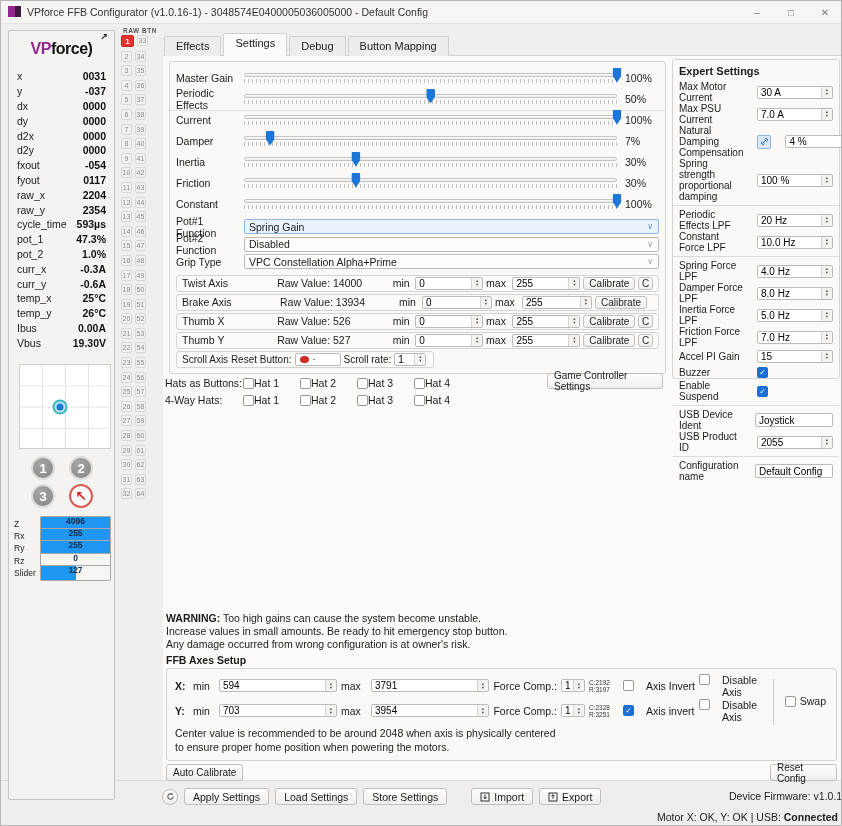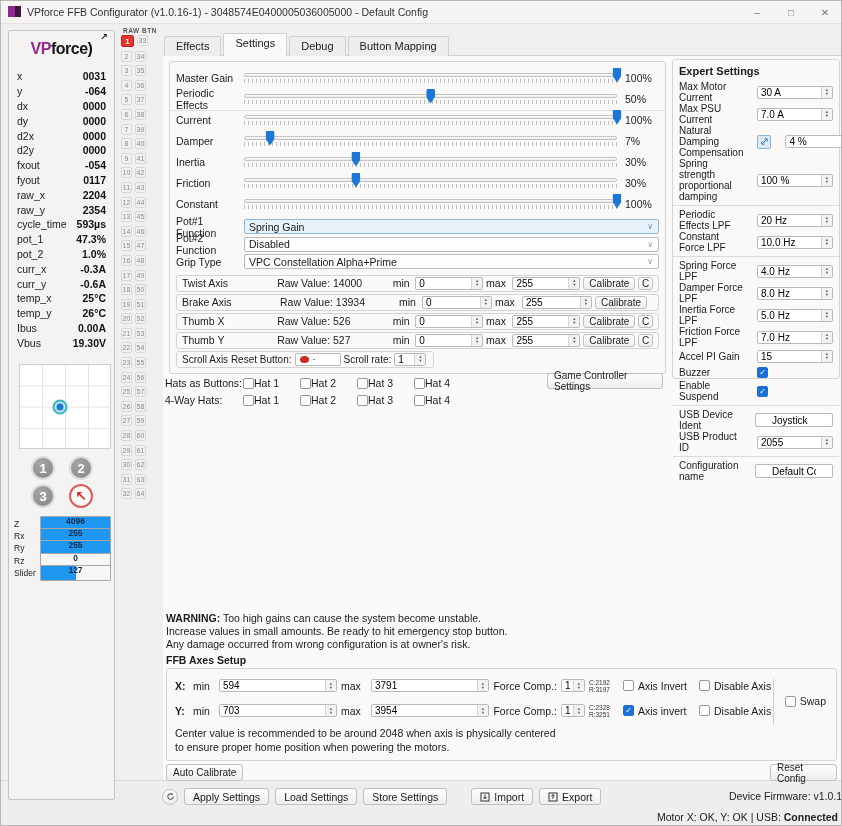--- a/index.html
+++ b/index.html
@@ -128,39 +128,39 @@
   .expert{position:absolute;left:509px;top:3px;width:168px;height:320px;border:1px solid #d6d4d2;
           border-radius:3px;background:#faf9f8;padding:5px 6px}
   .x-title{font-weight:bold;font-size:11px;margin-bottom:4px}
   .x-row{display:flex;align-items:center;min-height:16px;gap:14px}
   .x-row.two{min-height:24px}
   .x-label{flex:1;font-size:10px;line-height:11px}
   .x-link{width:14px;height:14px;border:1px solid #8ab4dc;background:#dcEAf8;border-radius:2px;
           display:flex;align-items:center;justify-content:center;flex:none}
   .x-spin{width:76px;flex:none}
   .x-text{width:78px;height:14px;border:1px solid #bcbab8;border-radius:2px;
-          font:10px "Liberation Sans",sans-serif;padding:0 16px;flex:none;background:#fff}
+          font:10px "Liberation Sans",sans-serif;padding:0 3px;flex:none;background:#fff}
   .x-check-wrap{width:76px;flex:none;display:flex}
   .x-sep{border-top:1px solid #dddbd9;margin:3px -6px}
 
   
   .warning{position:absolute;left:3px;top:556px;line-height:13px;font-size:10.5px}
   .warning b{font-weight:bold}
   .ffb-title{position:absolute;left:3px;top:598px;font-weight:bold;font-size:10.5px}
   .fgroup{position:absolute;left:3px;top:612px;width:671px;height:93px;border:1px solid #d6d4d2;
           border-radius:3px;background:#faf9f8;padding:8px 8px 0 8px}
   .f-row{display:flex;align-items:center;gap:4px;height:17px;margin-bottom:8px}
   .f-axis{font-weight:bold;width:14px}
   .f-minlab{width:22px}
   .f-maxlab{width:26px}
   .f-big{width:118px}
   .f-fclab{width:64px;text-align:right}
   .f-fc{width:24px}
   .f-cr{width:30px;font-size:6.5px;line-height:7px;color:#333}
-  .f-cbl{display:flex;align-items:center;gap:4px;width:72px}
+  .f-cbl{display:flex;gap:12px;width:72px}
   .f-cbl.wide{width:80px}
   .f-div{position:absolute;right:62px;top:10px;height:46px;border-left:1px solid #cfcdcb}
   .f-swap{position:absolute;right:10px;top:26px;display:flex;align-items:center;gap:4px}
   .f-note{font-size:10.5px;line-height:13.5px;color:#222}
   .autocal{position:absolute;left:3px;top:708px;height:17px}
   .resetcfg{position:absolute;left:607px;top:708px;height:17px;width:67px}
 
   
   .bottom{position:absolute;left:0;top:780px;width:842px;height:46px;background:#f0eeec;
           border-top:1px solid #dcdad8;z-index:3}
@@ -201,21 +201,21 @@
   </div>
   <div class="tele">
 
       <div class="t-row">
         <span class="t-lab">x</span>
         <span class="t-val">0031</span>
       </div>
 
       <div class="t-row">
         <span class="t-lab">y</span>
-        <span class="t-val">-064</span>
+        <span class="t-val">-037</span>
       </div>
 
       <div class="t-row">
         <span class="t-lab">dx</span>
         <span class="t-val">0000</span>
       </div>
 
       <div class="t-row">
         <span class="t-lab">dy</span>
         <span class="t-val">0000</span>

